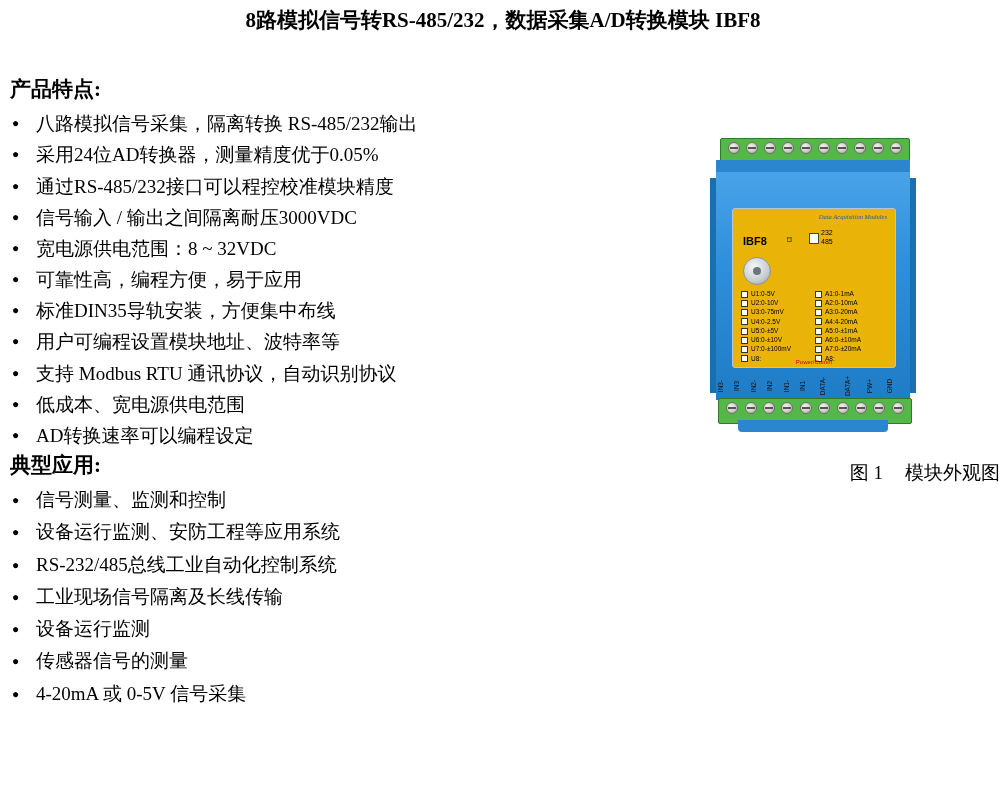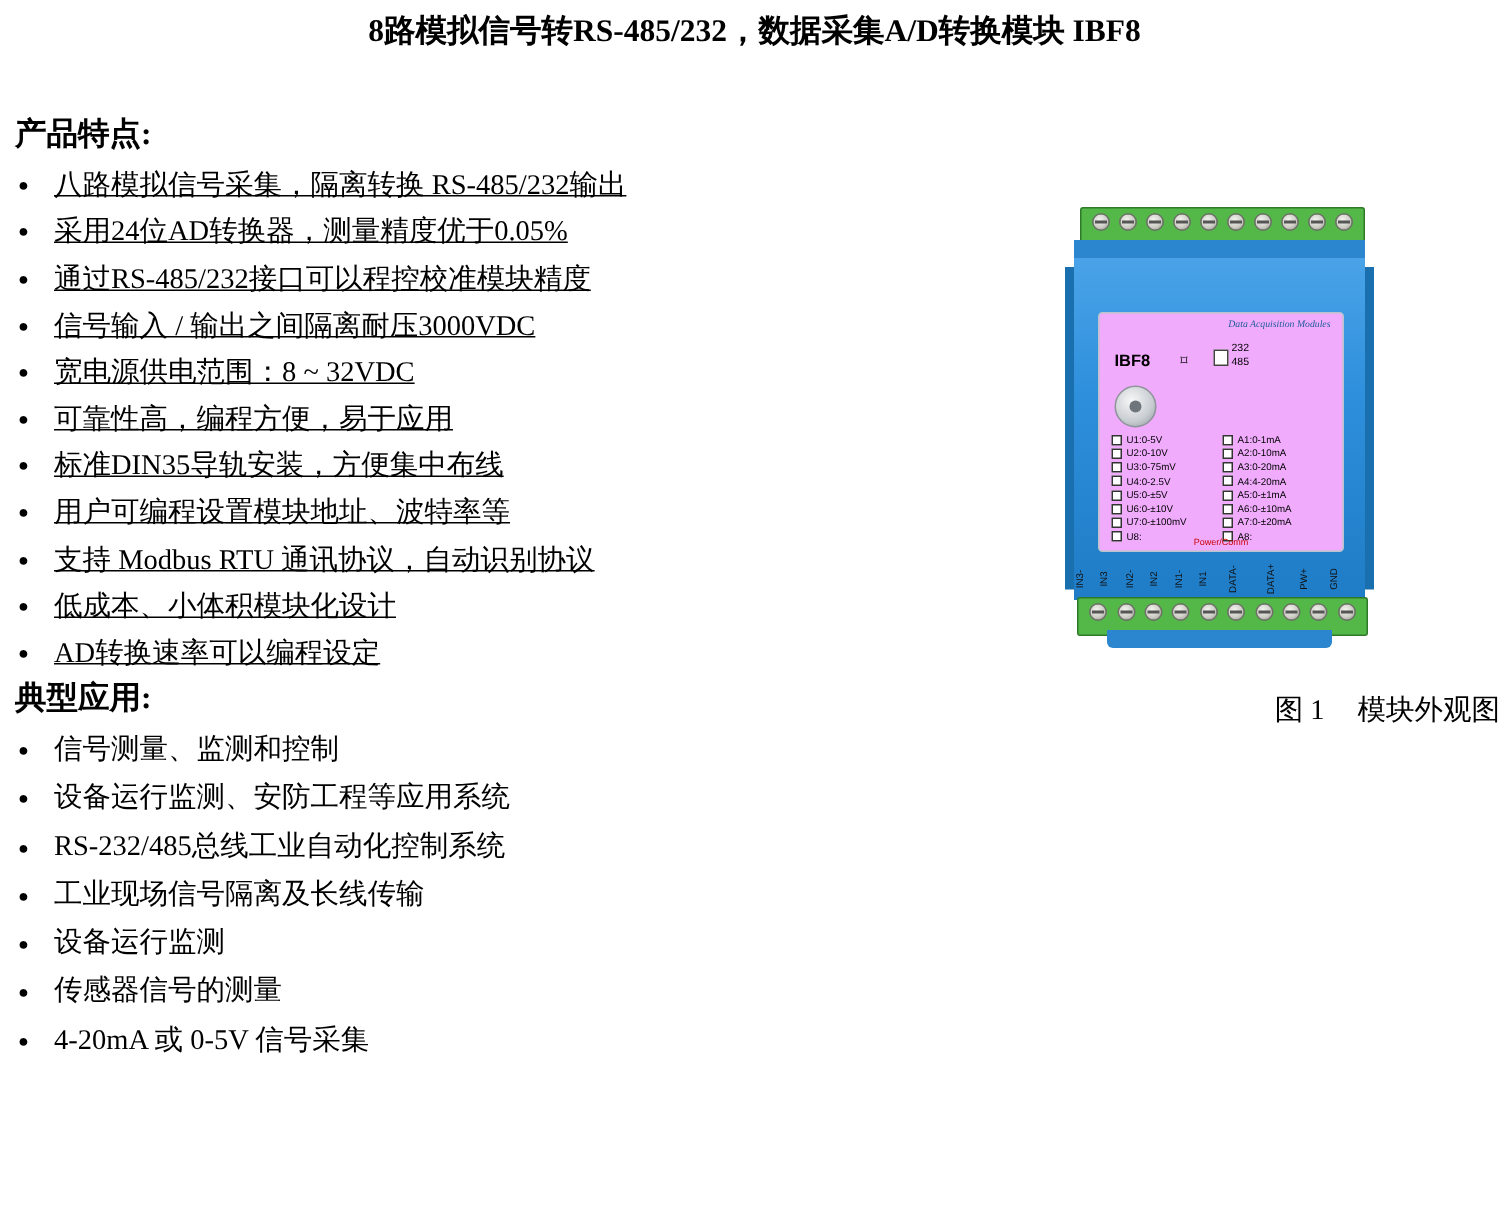--- a/index.html
+++ b/index.html
@@ -39,21 +39,20 @@
   .section-head {
     font-size: 21px;
     font-weight: bold;
     margin: 0 0 6px 0;
     line-height: 1.25;
   }
   ul.feature-list {
     list-style: none;
     margin: 0;
     padding: 0;
-    text-decoration: underline;
   }
   ul.feature-list li {
     font-size: 19px;
     line-height: 1.64;
     position: relative;
     padding-left: 26px;
     white-space: nowrap;
   }
   ul.feature-list li::before {
     content: "\25CF";
@@ -140,21 +139,21 @@
     width: 12px;
     height: 215px;
     background: #1a6fae;
   }
   .white-face {
     position: absolute;
     left: 48px;
     top: 78px;
     width: 162px;
     height: 158px;
-    background: #f0abfc;
+    background: #eab308;
     border: 1px solid #b9c4cc;
     border-radius: 3px;
   }
   .face-brandline {
     position: absolute;
     top: 4px;
     right: 8px;
     font-family: "Liberation Serif", serif;
     font-size: 6.5px;
     font-style: italic;
@@ -344,21 +343,21 @@
     <ul class="feature-list">
       <li>八路模拟信号采集，隔离转换 RS-485/232输出</li>
       <li>采用24位AD转换器，测量精度优于0.05%</li>
       <li>通过RS-485/232接口可以程控校准模块精度</li>
       <li>信号输入 / 输出之间隔离耐压3000VDC</li>
       <li>宽电源供电范围：8 ~ 32VDC</li>
       <li>可靠性高，编程方便，易于应用</li>
       <li>标准DIN35导轨安装，方便集中布线</li>
       <li>用户可编程设置模块地址、波特率等</li>
       <li>支持 Modbus RTU  通讯协议，自动识别协议</li>
-      <li>低成本、小体积模块化设计</li>
+      <li>低成本、宽电源供电范围</li>
       <li class="tight">AD转换速率可以编程设定</li>
     </ul>
 
     <div class="apps-head">典型应用:</div>
 
     <ul class="app-list">
       <li>信号测量、监测和控制</li>
       <li>设备运行监测、安防工程等应用系统</li>
       <li> RS-232/485总线工业自动化控制系统</li>
       <li>工业现场信号隔离及长线传输</li>

